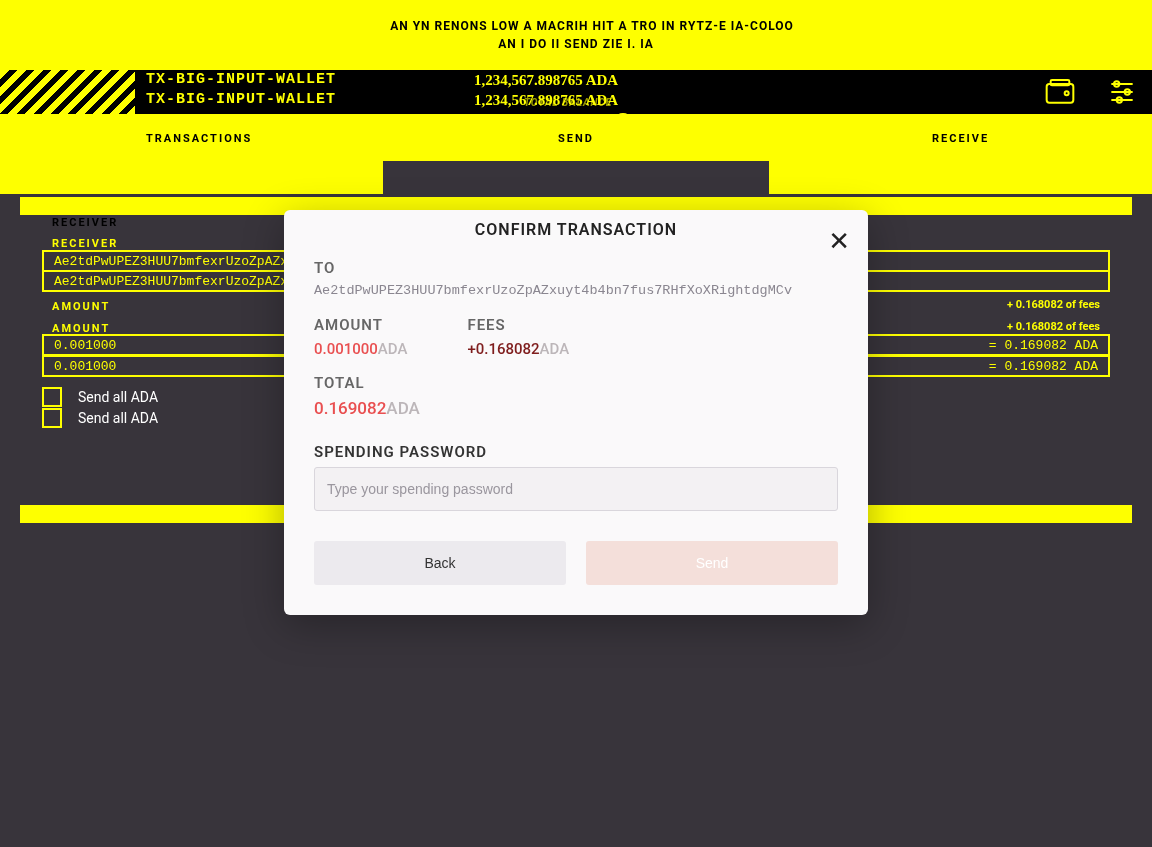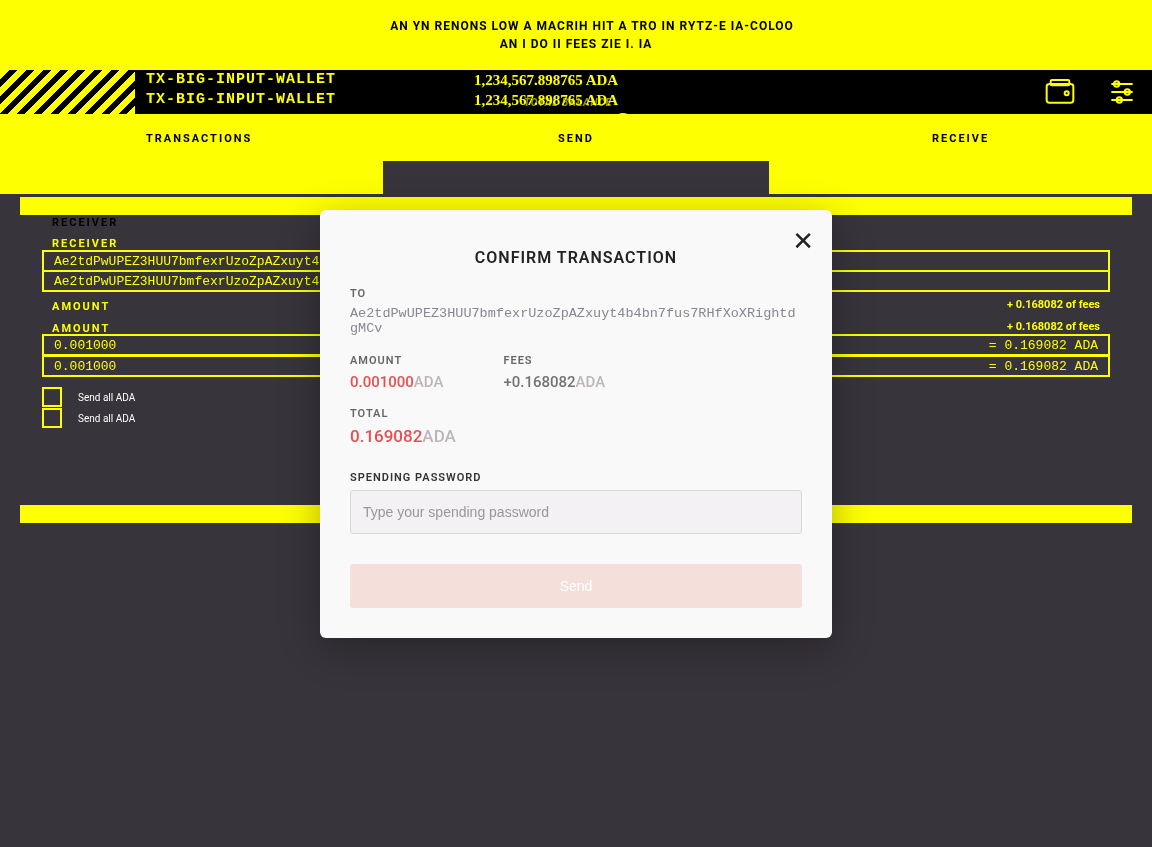--- a/index.html
+++ b/index.html
@@ -164,21 +164,21 @@
     font-size: 13px;
     justify-content: space-between;
   }
   .checkbox-row {
     position: absolute;
     left: 20px;
     display: flex;
     align-items: center;
     gap: 16px;
     color:#fff;
-    font-size: 10px;
+    font-size: 14px;
   }
   .checkbox-box {
     width: 20px; height: 20px;
     border: 2px solid #feff00;
   }
 
   .bottom-yellow-bar {
     position: absolute;
     top: 505px; left: 20px; right: 20px;
     height: 18px;
@@ -196,46 +196,46 @@
   .modal-overlay {
     position: absolute;
     inset: 0;
     display: flex;
     align-items: flex-start;
     justify-content: center;
     pointer-events: none;
   }
   .modal {
     margin-top: 210px;
-    width: 512px;
+    width: 584px;
     background: #faf9fa;
     border-radius: 6px;
     box-shadow: 0 10px 40px rgba(0,0,0,.3);
-    padding: 38px 30px 30px 30px;
+    padding: 10px 30px 30px 30px;
     position: relative;
     pointer-events: auto;
     color: #222;
   }
   .modal h2 {
     text-align: center;
     font-size: 16px;
     font-weight: 600;
     letter-spacing: 1px;
     margin-bottom: 20px;
   }
   .modal .close {
     position: absolute;
     right: 18px; top: 18px;
     font-size: 26px;
     line-height: 1;
     cursor: pointer;
     color: #222;
   }
   .modal .field-label {
-    font-size: 11px;
+    font-size: 15px;
     font-weight: 600;
     letter-spacing: 1px;
     color: #666;
     margin-bottom: 6px;
   }
   .modal .to-addr {
     font-family: ui-monospace, "Courier New", monospace;
     font-size: 13.5px;
     color: #8a8690;
     word-break: break-all;
@@ -245,21 +245,21 @@
     display: flex;
     gap: 60px;
     margin-bottom: 16px;
   }
   .modal .num-val {
     font-size: 15px;
     font-weight: 500;
   }
   .modal .num-val .val { color:#e94f50; }
   .modal .num-val .unit { color:#bcb6b9; }
-  .modal .num-val .plus { color:#737373; }
+  .modal .num-val .plus { color:#7f1d1d; }
   .modal .total-sec { margin-bottom: 18px; }
   .modal .pwd-input {
     width: 100%;
     height: 44px;
     border: 1px solid #d9d6dc;
     background: #f3f1f3;
     border-radius: 3px;
     padding: 0 12px;
     font-size: 14px;
     color:#444;
@@ -281,21 +281,21 @@
   }
   .btn-back { background:#eceaee; color:#333; }
   .btn-send { background:#f4dfda; color:#fff; }
 
 </style>
 </head>
 <body>
 
 <div class="top-banner">
   <div class="line1">AN YN RENONS LOW A MACRIH HIT A TRO IN RYTZ-E IA-COLOO</div>
-  <div class="line2">AN I DO II FEES ZIE I. IA</div>
+  <div class="line2">AN I DO II SEND ZIE I. IA</div>
 </div>
 
 <div class="wallet-bar">
   <div class="stripes"></div>
   <div class="wallet-names">
     <div class="name-row">TX-BIG-INPUT-WALLET</div>
     <div class="name-row">TX-BIG-INPUT-WALLET</div>
   </div>
   <div class="wallet-balances">
     <div class="bal-row">1,234,567.898765 ADA</div>
@@ -414,16 +414,17 @@
       <div class="field-label">TOTAL</div>
       <div class="num-val" style="font-size:17px;">
         <span class="val">0.169082</span><span class="unit">ADA</span>
       </div>
     </div>
 
     <div class="field-label" style="color:#333;margin-top:25px;">SPENDING PASSWORD</div>
     <input class="pwd-input" type="password" placeholder="Type your spending password" style="">
 
     <div class="btn-row">
+      <button class="btn btn-back">Back</button>
       <button class="btn btn-send">Send</button>
     </div>
   </div>
 </div>
 
 </body></html>

